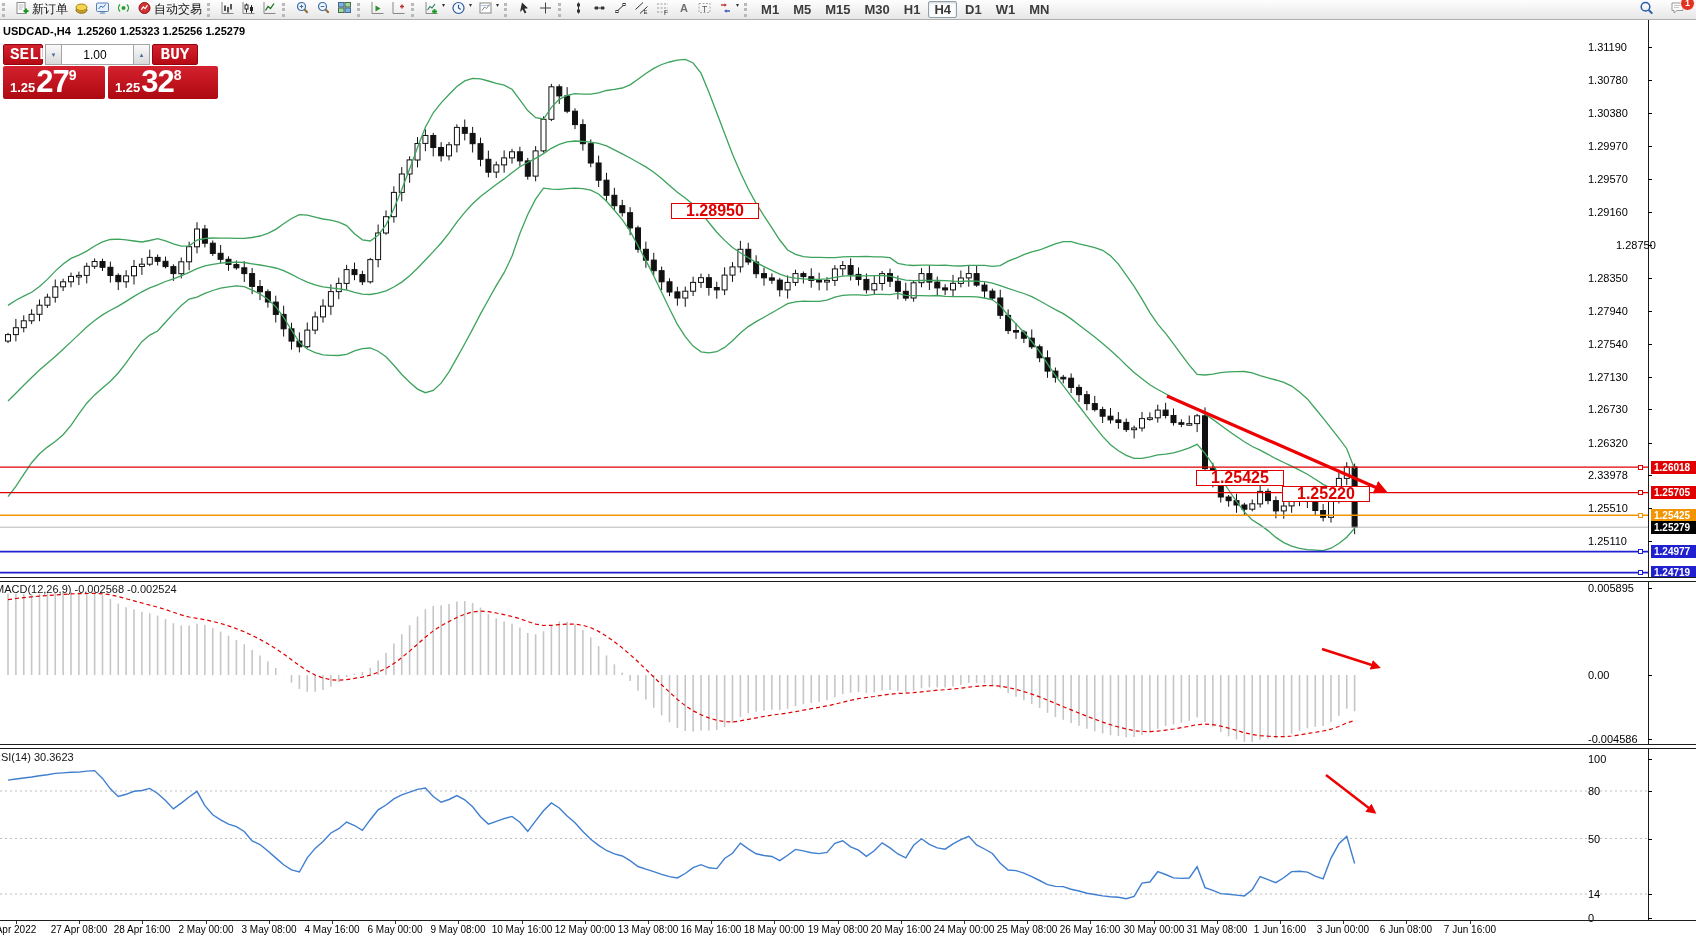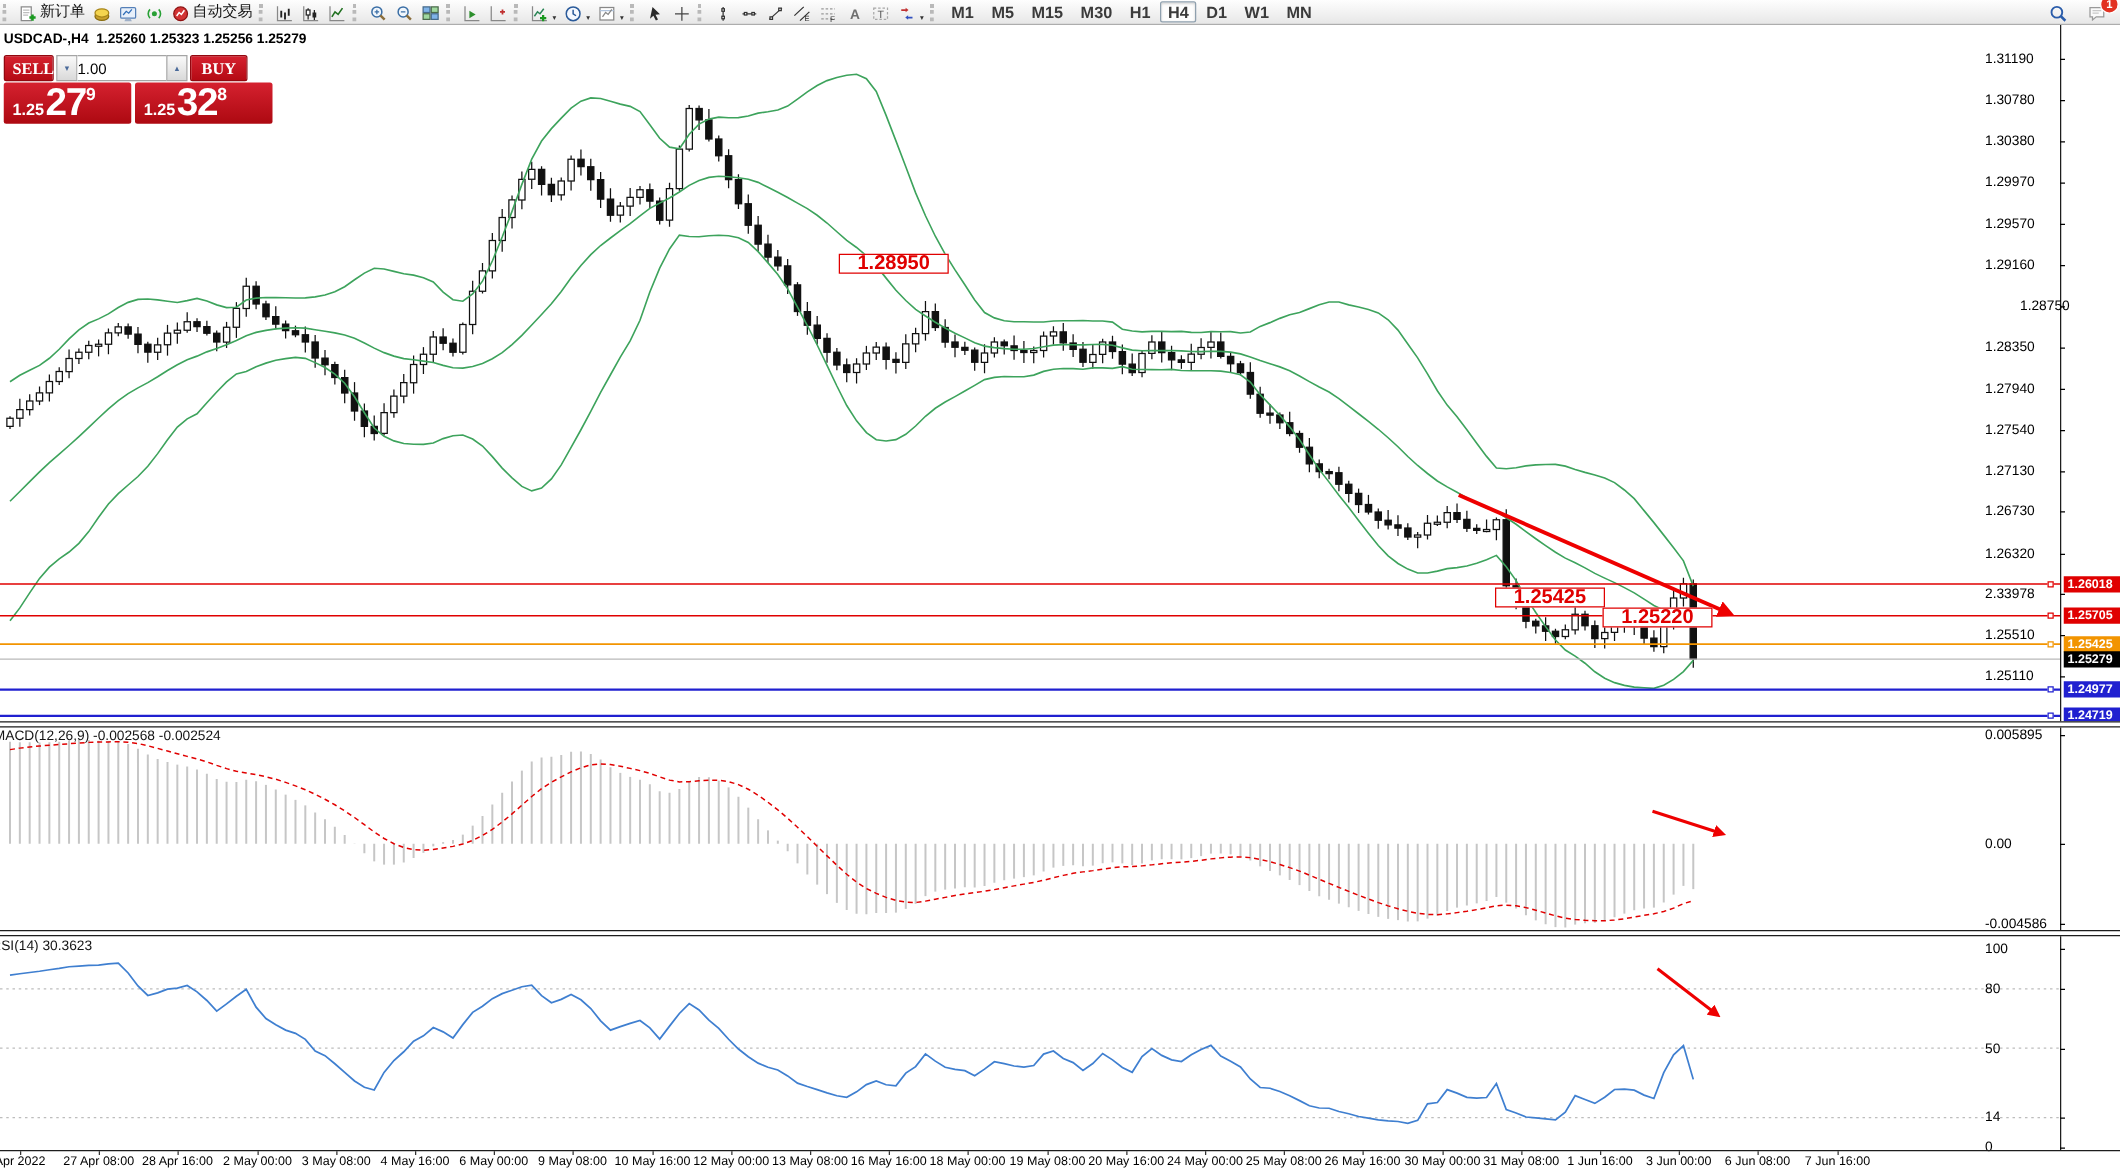--- a/index.html
+++ b/index.html
@@ -2,21 +2,21 @@
 <html><head>
 <meta charset="utf-8">
 <style>
   html,body{margin:0;padding:0;background:#fff}
   #app{position:relative;width:1696px;height:939px;background:#fff;overflow:hidden;
        font-family:"Liberation Sans",sans-serif;color:#000}
   
   #toolbar{position:absolute;left:0;top:0;width:1696px;height:19px;display:flex;align-items:center;
            background:linear-gradient(#fefefe,#e7e7e7);border-bottom:1px solid #adadad;z-index:10}
   .grip{width:3px;height:14px;margin:0 4px 0 2px;border-left:3px dotted #b9b9b9}
-  .tbtn{display:flex;align-items:flex-end;height:17px;padding:0 2px;gap:2px;border:1px solid transparent;border-radius:2px}
+  .tbtn{display:flex;align-items:flex-start;height:17px;padding:0 2px;gap:2px;border:1px solid transparent;border-radius:2px}
   .tbtn svg{display:block}
   .tbtn .lbl{font-size:12px;color:#111;white-space:nowrap}
   .dd{font-size:6px;color:#333;margin-left:1px}
   .tf{font-size:13px;font-weight:bold;color:#3b3b3b;padding:0 5px;height:15px;line-height:15px;
       border:1px solid transparent;margin:0 1px;border-radius:2px}
   .tf.active{background:#fdfdfd;border-color:#8fa0ae;box-shadow:inset 0 1px 2px rgba(0,0,0,.18)}
   #tb-right{margin-left:auto;display:flex;align-items:center;gap:10px;margin-right:8px}
   .chatwrap{position:relative}
   .badge{position:absolute;top:-5px;right:-8px;min-width:13px;height:13px;border-radius:8px;background:#e23222;
          border:1px solid #fff;color:#fff;font-size:9px;font-weight:bold;text-align:center;line-height:12px}
@@ -36,27 +36,27 @@
        line-height:13px;padding-left:3px;z-index:5}
   .handle{position:absolute;width:5px;height:5px;background:#fff;box-sizing:border-box}
   .callout{position:absolute;border:1px solid #e00000;color:#e00000;background:#fff;font-size:16px;
            font-weight:bold;height:14px;line-height:13px;padding:0 14px;z-index:4;white-space:nowrap}
   #date-axis{position:absolute;left:0;top:921px;width:1696px;height:18px;z-index:4}
   .dlabel{position:absolute;top:3px;transform:translateX(-50%);font-size:10px;color:#000;white-space:nowrap}
   .dtick{position:absolute;top:0;width:1px;height:3px;background:#333}
   
   #trade-panel{position:absolute;left:3px;top:44px;z-index:7;width:216px}
   .tp-row1{display:flex;height:21px;gap:2px}
-  .btn-red{background:linear-gradient(#d5212f,#b50a14);color:#fff;font-weight:bold;font-size:13px;
-           border:1px solid #92070f;border-radius:2px;font-family:Liberation Serif, serif}
+  .btn-red{background:linear-gradient(#d5212f,#b50a14);color:#fff;font-weight:bold;font-size:16px;
+           border:1px solid #92070f;border-radius:2px;font-family:Liberation Mono, monospace}
   .tp-sell{width:40px}.tp-buy{width:46px}
   .tp-spin{display:flex;height:21px}
   .tp-dn,.tp-up{width:17px;background:linear-gradient(#fafafa,#d9d9d9);border:1px solid #a5a5a5;
                 color:#4a6a9a;font-size:7px;padding:0}
-  .tp-vol{width:66px;border:1px solid #a5a5a5;border-left:none;border-right:none;text-align:left;
+  .tp-vol{width:66px;border:1px solid #a5a5a5;border-left:none;border-right:none;text-align:center;
           font-size:12px;padding:0 5px 0 0;font-family:inherit}
   .tp-row2{display:flex;gap:3px;margin-top:1px;height:33px}
   .px-box{background:linear-gradient(#d5212f,#ad0911);color:#fff;display:flex;border-radius:2px}
   .px-box.sell{width:102px}.px-box.buy{width:110px}
   .px-small{font-size:13px;font-weight:bold;align-self:flex-end;margin:0 1px 4px 7px}
   .px-big{font-size:31px;font-weight:bold;line-height:32px;letter-spacing:-1px}
   .px-sup{font-size:14px;font-weight:bold;margin-top:1px}
 </style>
 </head>
 <body>

